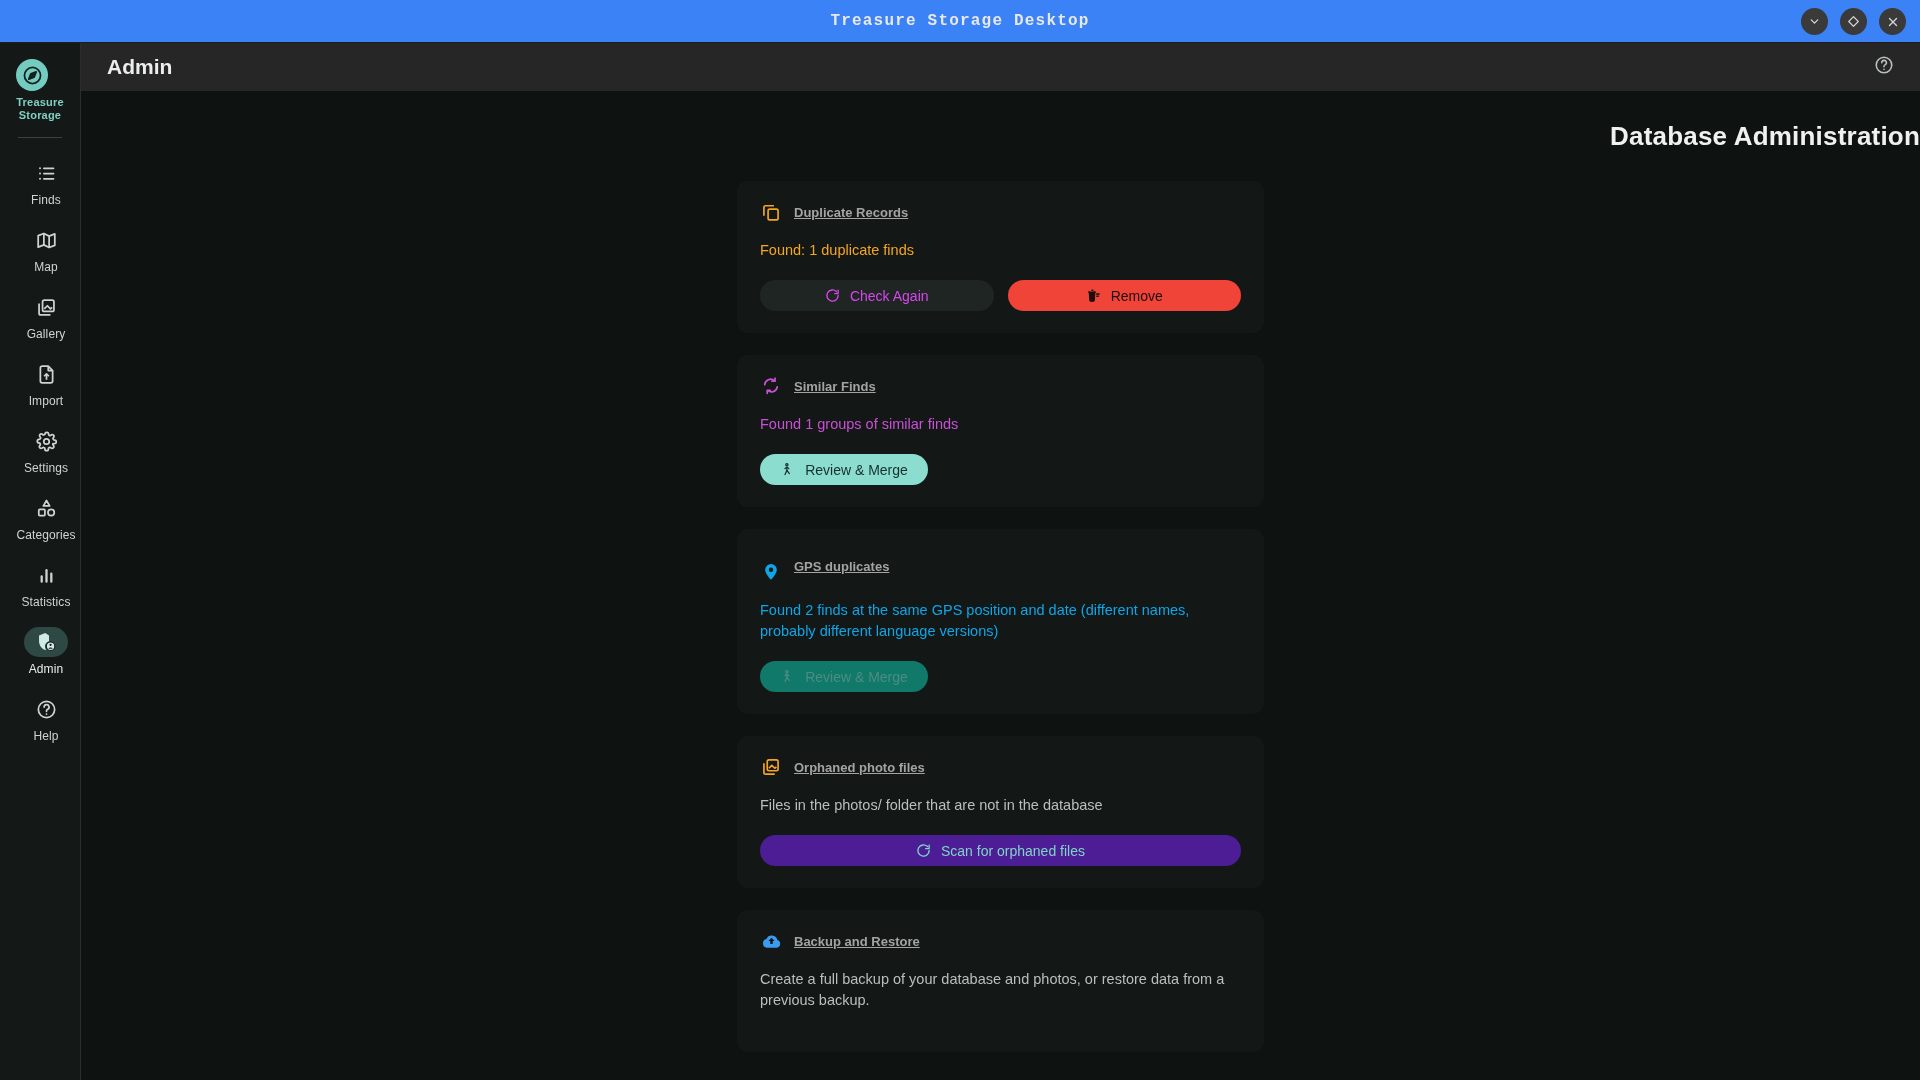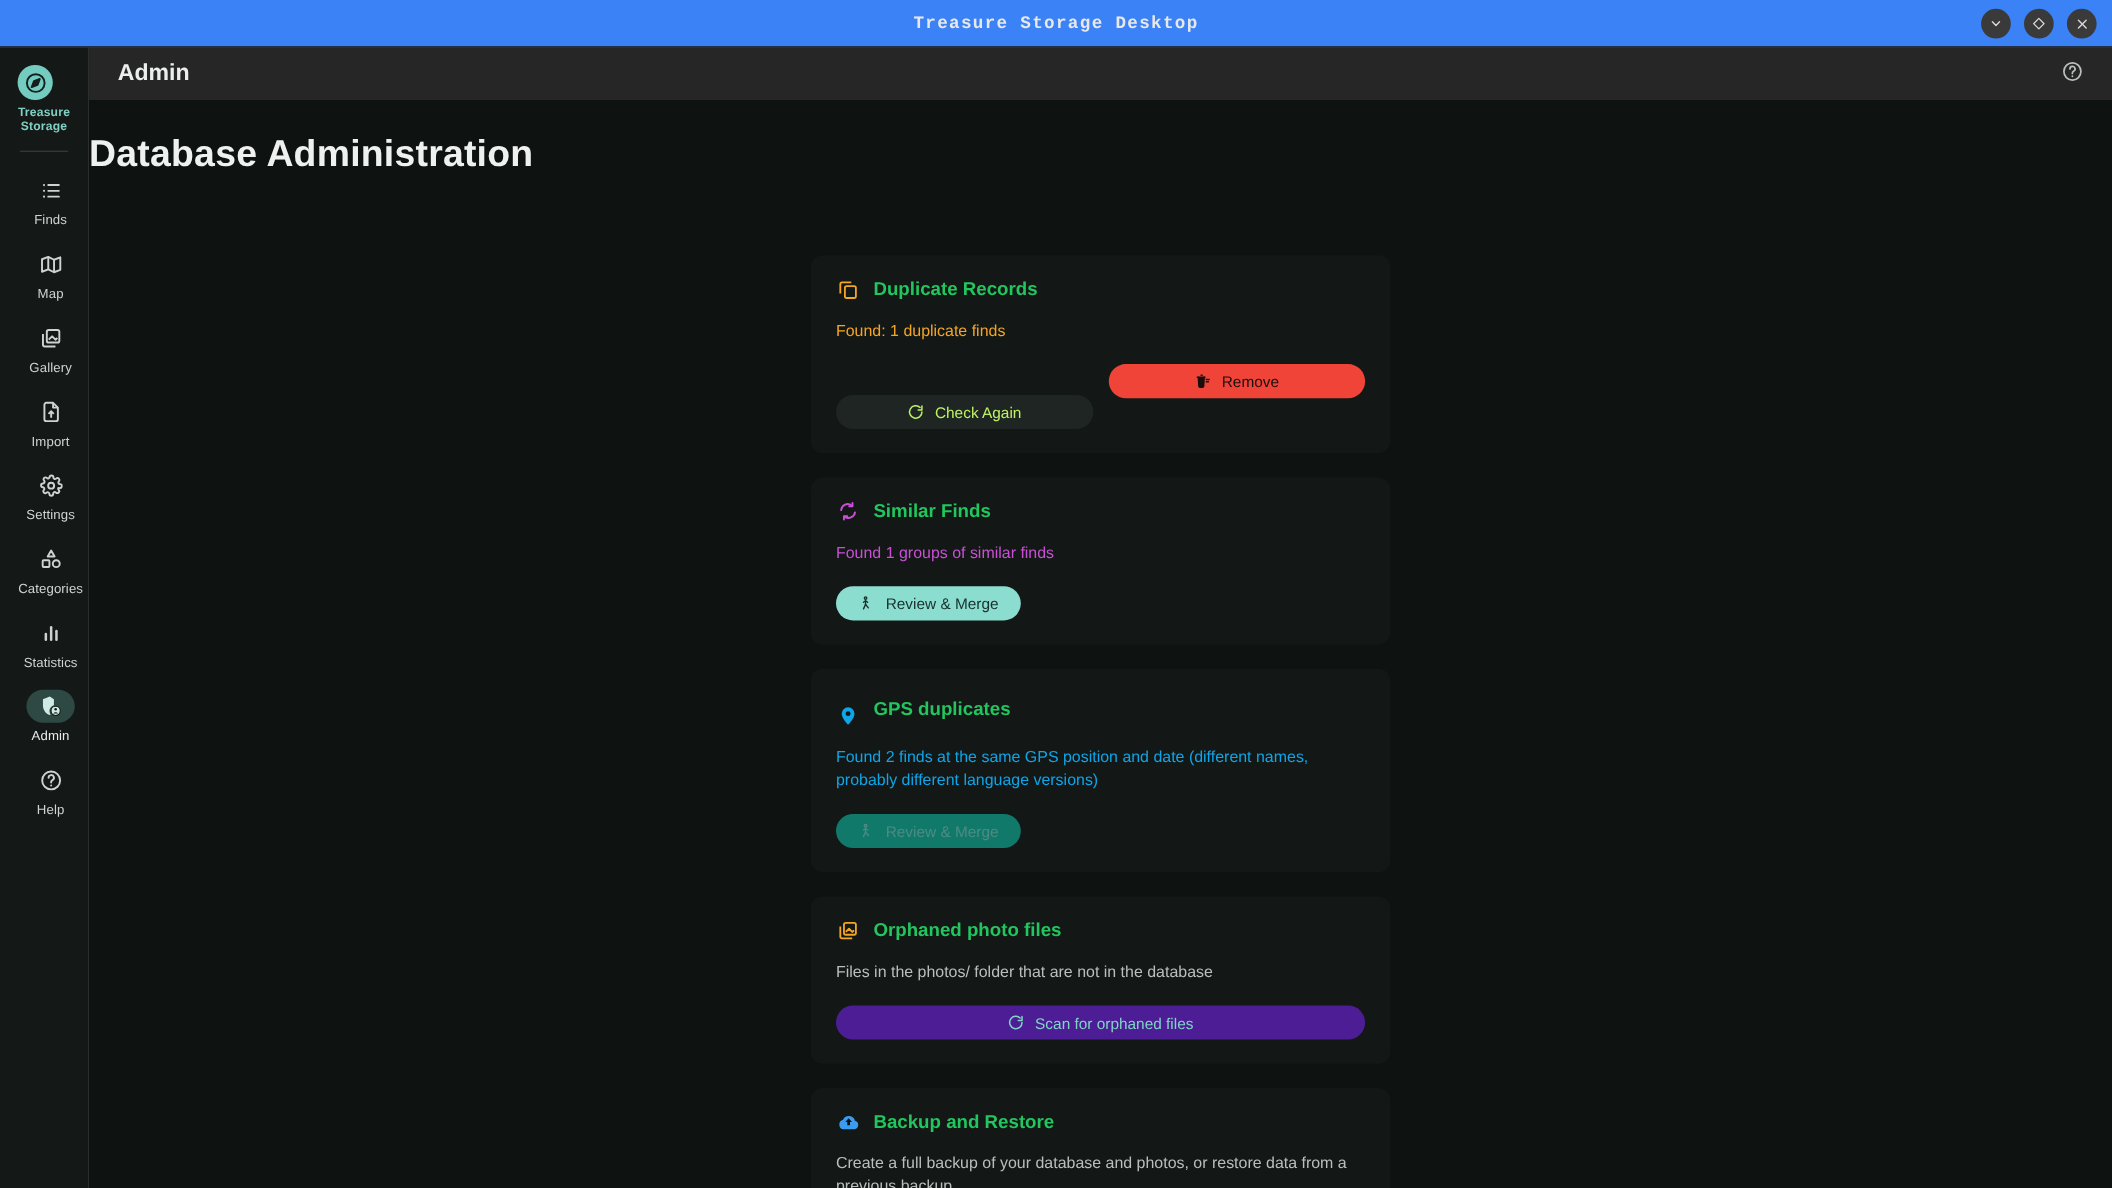--- a/index.html
+++ b/index.html
@@ -88,45 +88,45 @@
   }
   .topbar-title{ font-size:21px; font-weight:bold; color:#eceeed; }
   .help-btn{ color:#b9bfbd; display:flex; align-items:center; }
 
   .content{
     flex:1; background:#0e1211;
     overflow:hidden;
     padding-top:30px;
   }
   .page-title{
-    text-align:left; font-size:34px; font-weight:bold;
-    color:#eef1f0; margin-bottom:72px; letter-spacing:.2px;
+    text-align:right; font-size:26px; font-weight:bold;
+    color:#eef1f0; margin-bottom:29px; letter-spacing:.2px;
   }
 
   .cards{ width:527px; margin:0 auto; }
   .card{
     background:#131816;
     border-radius:11px;
     padding:20px 23px 22px 23px;
     margin-bottom:22px;
   }
   .card-head{ display:flex; align-items:center; gap:12px; margin-bottom:17px; }
   .card-icon{ width:22px;height:22px; display:flex;align-items:center;justify-content:center; }
-  .card-title{ font-size:17px; font-weight:bold; color:#22c55e; }
+  .card-title{ font-size:13px; font-weight:bold; color:#a3a3a3;text-decoration:underline; }
   .card-desc{ font-size:14.5px; line-height:21px; margin-bottom:19px; }
 
   .btn-row{ display:flex; gap:14px; }
   .btn{
     height:31px; border-radius:16px;
     display:flex; align-items:center; justify-content:center; gap:10px;
     font-size:14px; padding:0 18px;
     white-space:nowrap;
   }
   .btn svg{ display:block; flex:none; }
-  .btn-ghost{ background:#1e2523; color:#bef264; flex:1;margin-top:28px; }
+  .btn-ghost{ background:#1e2523; color:#d946ef; flex:1; }
   .btn-danger{ background:#f04438; color:#1a0e0c; font-weight:500; flex:1; }
   .btn-mint{ background:#8bddd0; color:#18302c; width:168px; }
   .btn-teal-disabled{ background:#11796a; color:#4c8c82; width:168px; }
   .btn-wide{ background:#4c1d95; color:#7fd4c6; width:100%; }
 
   .t-orange{ color:#f5a524; }
   .t-purple{ color:#c94fd6; }
   .t-teal{ color:#0ea5e9;margin-top:12px; }
   .t-grey{ color:#b9bfbd; }
 </style>

